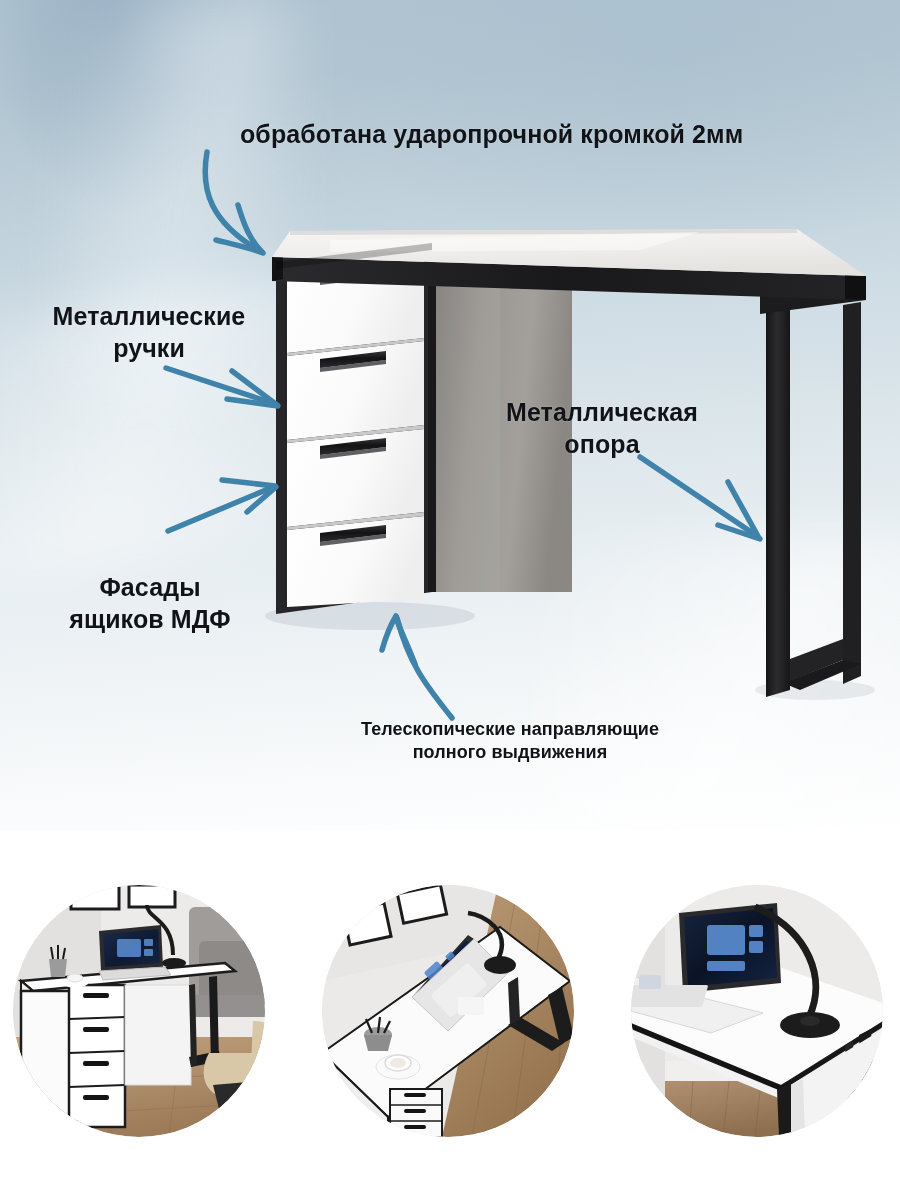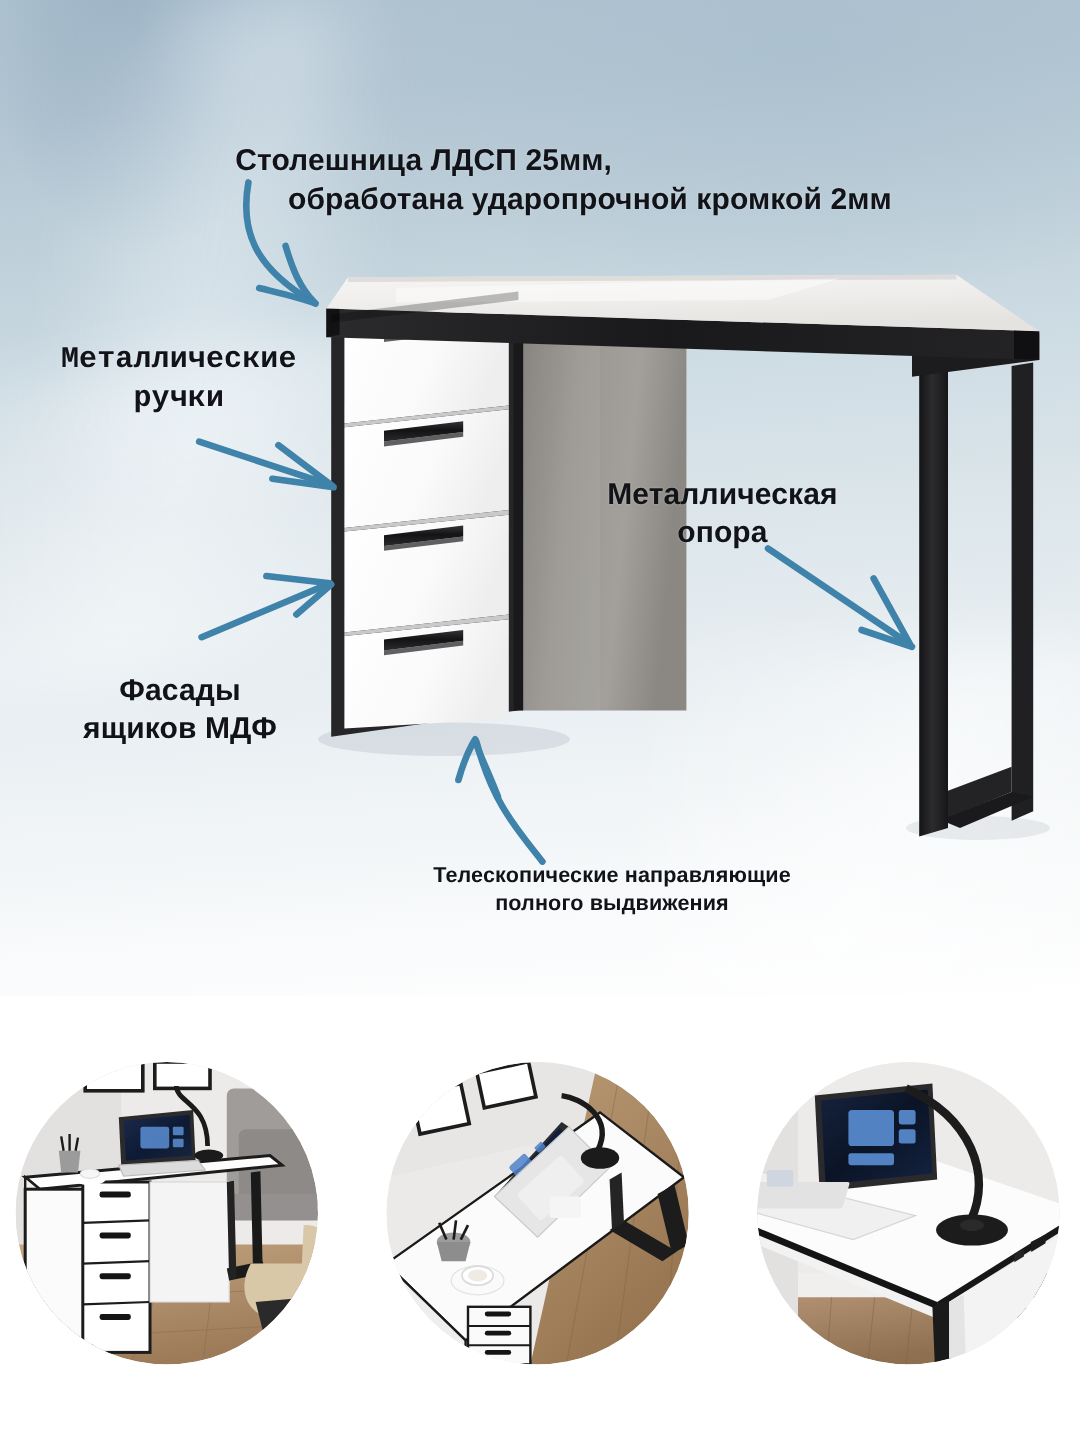--- a/index.html
+++ b/index.html
@@ -80,29 +80,28 @@
   }
 
   #callout-top {
     left: 196px; top: 86px;
     font-size: 25px;
     text-align: left;
   }
   #callout-top .l2 { display: block; padding-left: 44px; }
 
   #callout-handles {
-    left: 24px; top: 284px;
+    left: 24px; top: 300px;
     width: 250px;
     font-size: 25px;
     text-align: center;
-    font-family: Liberation Mono, monospace;
   }
 
   #callout-facades {
-    left: 30px; top: 559px;
+    left: 30px; top: 571px;
     width: 240px;
     font-size: 25px;
     text-align: center;
   }
 
   #callout-support {
     left: 472px; top: 396px;
     width: 260px;
     font-size: 25px;
     text-align: center;
@@ -303,21 +302,20 @@
 
         <g>
           <path d="M 452,718 C 430,690 410,668 397,618"></path>
           <path d="M 415,664 C 405,638 399,628 396,617"></path>
           <path d="M 382,650 C 386,636 391,624 396,616"></path>
         </g>
       </g>
     </svg>
 
     <div class="callout" id="callout-top">
-      <span>Столешница ЛДСП 25мм,</span>
       <span class="l2">обработана ударопрочной кромкой 2мм</span>
     </div>
 
     <div class="callout" id="callout-handles">Металлические
 ручки</div>
 
     <div class="callout" id="callout-facades">Фасады
 ящиков МДФ</div>
 
     <div class="callout" id="callout-support">Металлическая

